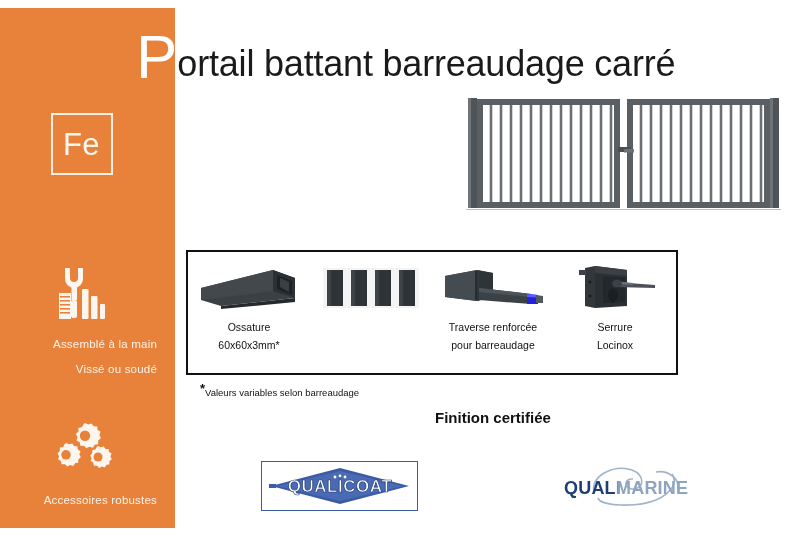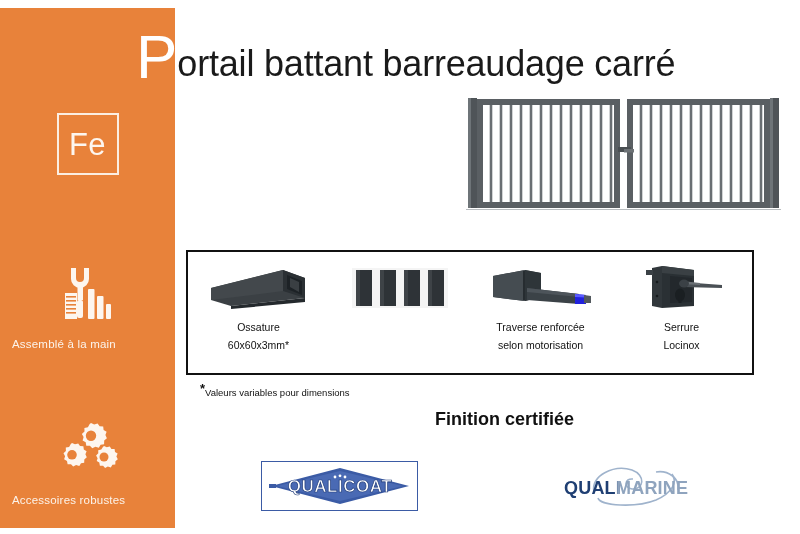--- a/index.html
+++ b/index.html
@@ -25,23 +25,23 @@
     position: absolute;
     left: 0;
     top: 8px;
     width: 175px;
     height: 520px;
     background: #E8823A;
     z-index: 1;
   }
   .side-block {
     position: absolute;
-    left: 12px;
+    left: 6px;
     width: 151px;
-    text-align: left;
+    text-align: right;
     color: #FDF6EF;
   }
   .side-label {
     font-size: 11.5px;
     letter-spacing: .2px;
     line-height: 25px;
     color: #FCF3EA;
     font-family: "Liberation Sans", sans-serif;
   }
 
@@ -116,21 +116,21 @@
     top: 90px;
     width: 315px;
     height: 132px;
   }
 
   
   #features-box {
     position: absolute;
     left: 186px;
     top: 250px;
-    width: 568px;
+    width: 492px;
     height: 125px;
     border: 2px solid #111111;
     box-sizing: border-box;
     background: #ffffff;
     display: flex;
   }
   .feature {
     flex: 1 1 0;
     display: flex;
     flex-direction: column;
@@ -166,21 +166,21 @@
   }
   #footnote .star {
     font-size: 13px;
     vertical-align: 3px;
     font-weight: bold;
   }
   #finition {
     position: absolute;
     left: 435px;
     top: 409px;
-    font-size: 18px;
+    font-size: 15px;
     font-weight: bold;
     color: #111;
     font-family: "Liberation Sans", sans-serif;
   }
 
   
   #qualicoat-logo {
     position: absolute;
     left: 261px;
     top: 461px;
@@ -239,20 +239,21 @@
             </g>
 
             <rect x="33" y="22" width="6.5" height="30" rx="1"></rect>
             <rect x="42" y="29" width="6.5" height="23" rx="1"></rect>
             <rect x="51" y="37" width="5" height="15" rx="1"></rect>
           </g>
         </svg>
       </div>
       <div class="txt-wrap">
         <div class="side-label">Assemblé à la main</div>
+        <div class="side-label">Vissé ou soudé</div>
       </div>
     </div>
 
     <div class="side-block" id="gears-block">
       <div class="icon-wrap">
         <svg width="84" height="56" viewBox="0 0 84 56" aria-hidden="true">
           <g fill="#FDF6EF">
 
             <g transform="translate(45,17)">
               <path d="M0,-15 L3.2,-13.6 L6.6,-14.6 L8.6,-11.7 L12.2,-11.6 L12.6,-8.1 L15.6,-6.2 L14.4,-2.9 L15.9,0.3 L13.2,2.6 L13.1,6.2 L9.6,6.7 L7.8,9.8 L4.4,8.7 L1.3,10.3 L-1.1,7.7 L-4.7,7.7 L-5.3,4.2 L-8.4,2.5 L-7.4,-0.9 L-9.1,-4.0 L-6.5,-6.5 L-6.6,-10.1 L-3.1,-10.8 L-1.3,-13.9 Z"></path>
@@ -388,21 +389,21 @@
           <polygon points="42,24 94,30 94,33 42,28" fill="#4d545a"></polygon>
 
           <polygon points="90,30 101,31 101,40 90,40" fill="#2222dd"></polygon>
           <polygon points="90,30 101,31 101,33.5 90,33" fill="#5a5aff"></polygon>
 
           <polygon points="99,31 106,32 106,39 99,39" fill="#53595e"></polygon>
         </svg>
       </div>
       <div class="feature-caption">
         <span class="l1">Traverse renforcée</span>
-        <span class="l2">selon motorisation</span>
+        <span class="l2">pour barreaudage</span>
       </div>
     </div>
 
     <div class="feature">
       <div class="feature-art">
         <svg width="92" height="52" viewBox="0 0 92 52" aria-hidden="true">
 
           <polygon points="16,6 26,4 26,46 16,44" fill="#31373b"></polygon>
 
           <rect x="10" y="8" width="7" height="5" fill="#3b4146"></rect>
@@ -425,21 +426,21 @@
         </svg>
       </div>
       <div class="feature-caption">
         <span class="l1">Serrure</span>
         <span class="l2">Locinox</span>
       </div>
     </div>
   </div>
 
   <div id="footnote">
-    <span class="star">*</span><span>Valeurs variables pour dimensions</span>
+    <span class="star">*</span><span>Valeurs variables selon barreaudage</span>
   </div>
 
   <div id="finition">Finition certifiée</div>
 
   <div id="qualimarine-logo">
     <svg width="150" height="48" viewBox="0 0 150 48" aria-hidden="true">
 
       <g fill="none" stroke="#9FB3CC" stroke-width="1.6">
         <path d="M38 30 C34 14, 58 2, 76 8 C90 13, 88 28, 76 27 C68 26, 68 16, 77 17"></path>
         <path d="M42 36 C44 44, 80 46, 100 38 C116 31, 122 20, 116 12"></path>

